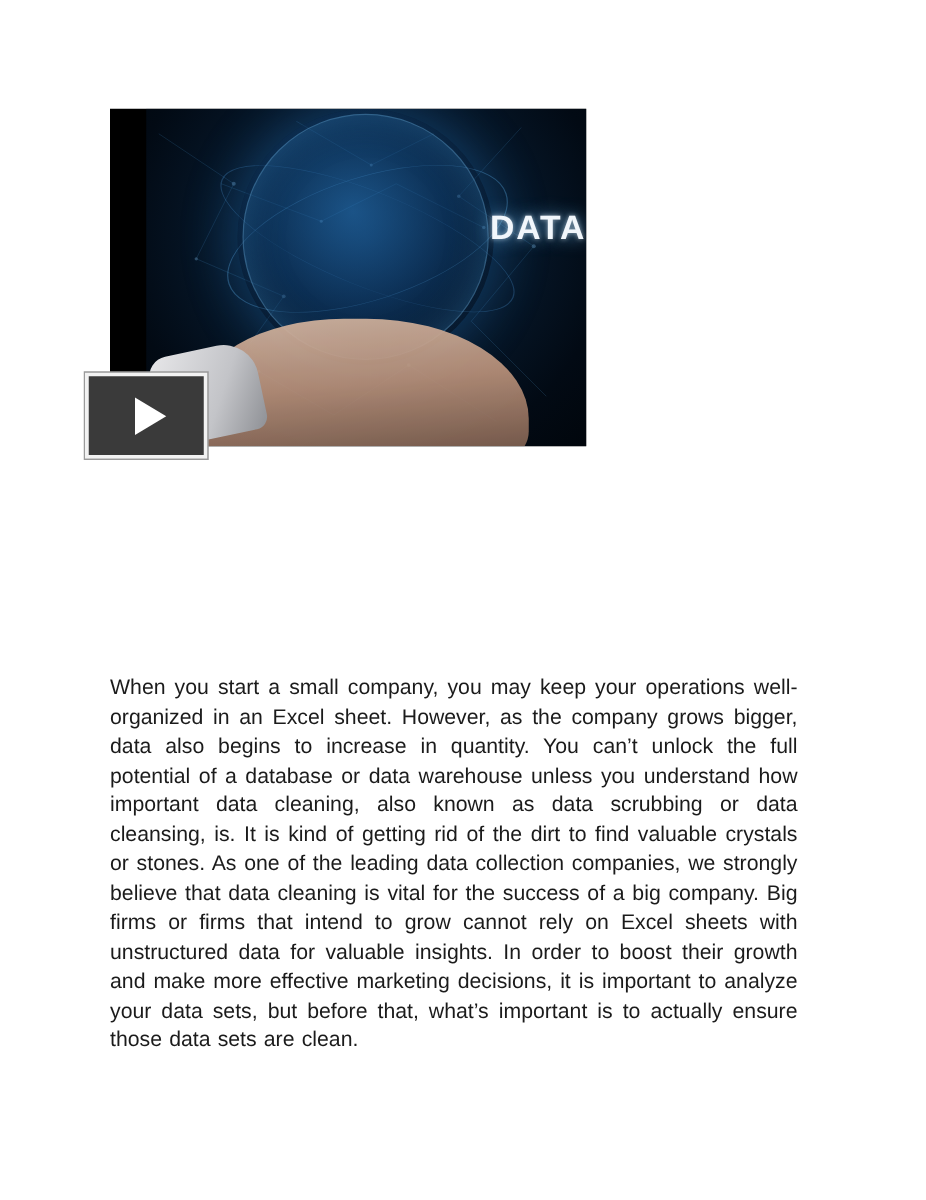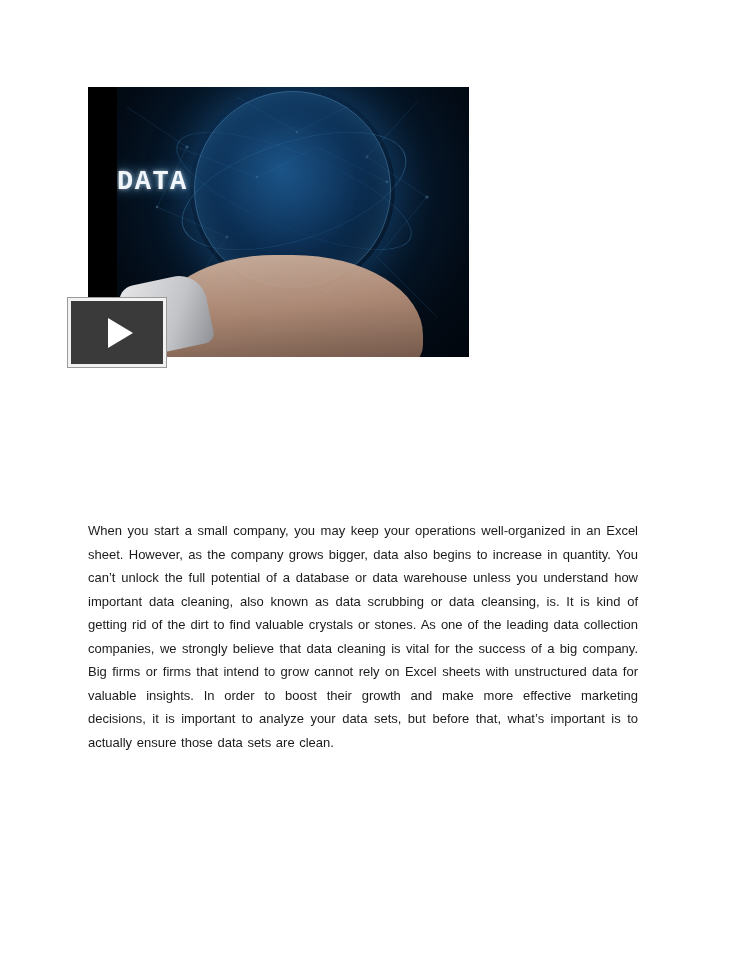--- a/index.html
+++ b/index.html
@@ -92,23 +92,23 @@
     margin-left: -125px; margin-top: -125px;
     transform: rotate(22deg) scaleY(.30);
     border-color: rgba(90,170,240,.25);
   }
 
   .media-caption {
     position: absolute;
     left: 0;
     top: 78px;
     width: 100%;
-    text-align: left;
+    text-align: right;
     color: #f1f6fb;
-    font-family: Liberation Mono, monospace;
+    font-family: Liberation Sans, sans-serif;
     font-weight: bold;
     font-size: 27px;
     letter-spacing: 1.5px;
     line-height: 1.28;
     text-shadow: 0 0 14px rgba(120,200,255,.75), 0 0 4px rgba(255,255,255,.6);
   }
 
   
   .hand {
     position: absolute;
@@ -166,24 +166,24 @@
     line-height: 69px;
     color: #0b0b0b;
     font-weight: normal;
     letter-spacing: .2px;
   }
 
   
   .doc-body {
     position: absolute;
     left: 88px;
-    top: 506px;
+    top: 521px;
     width: 550px;
     font-family: "Liberation Sans", sans-serif;
-    font-size: 13px;
+    font-size: 17px;
     line-height: 23.5px;
     color: #1b1b1b;
     text-align: justify;
     word-spacing: 1px;
   }
 </style>
 </head>
 <body>
 
 <div class="page">

